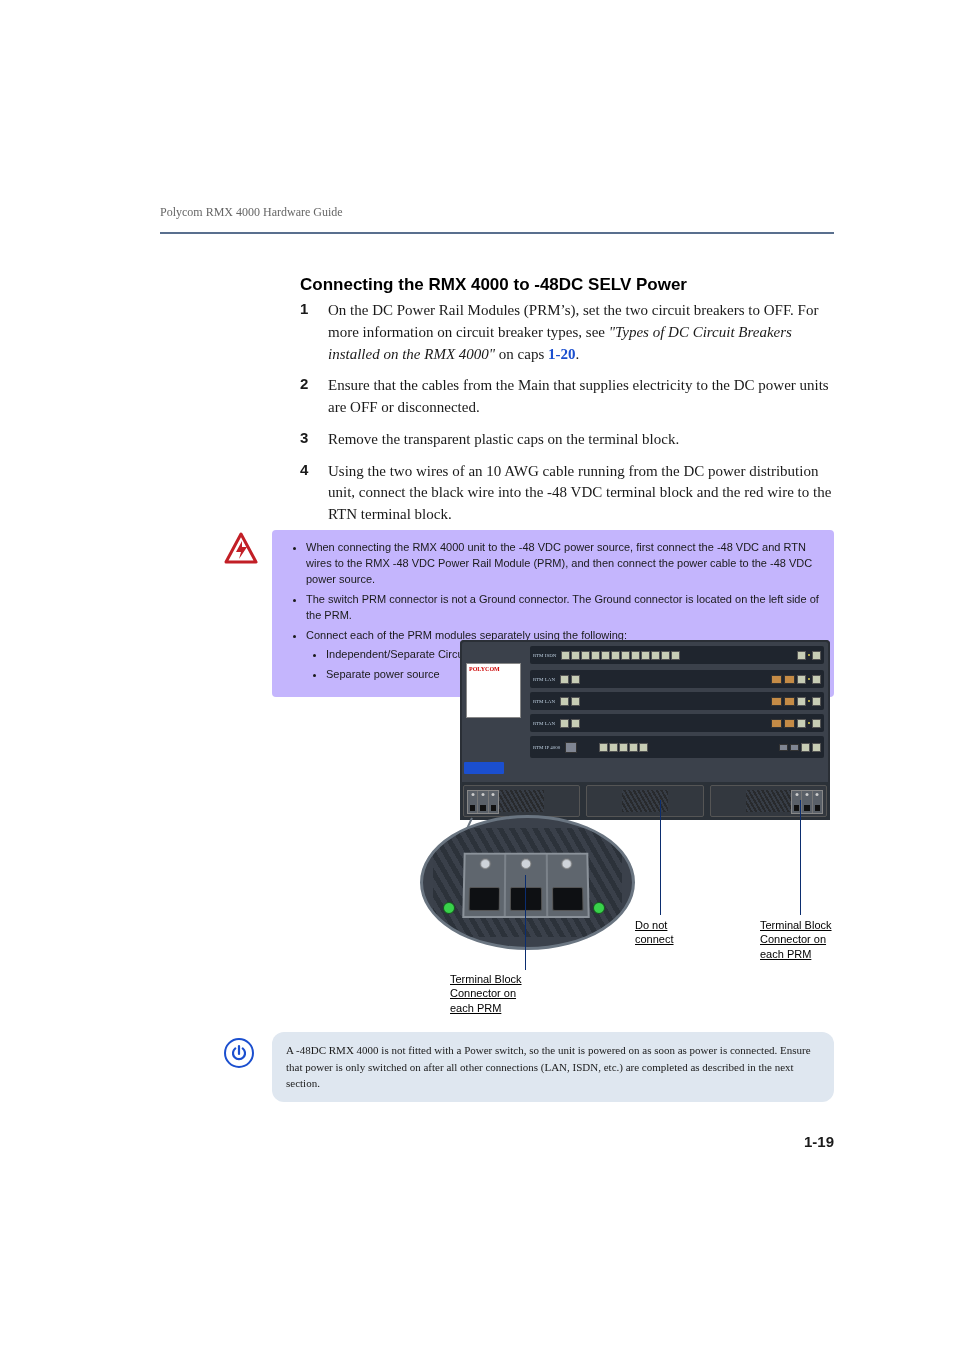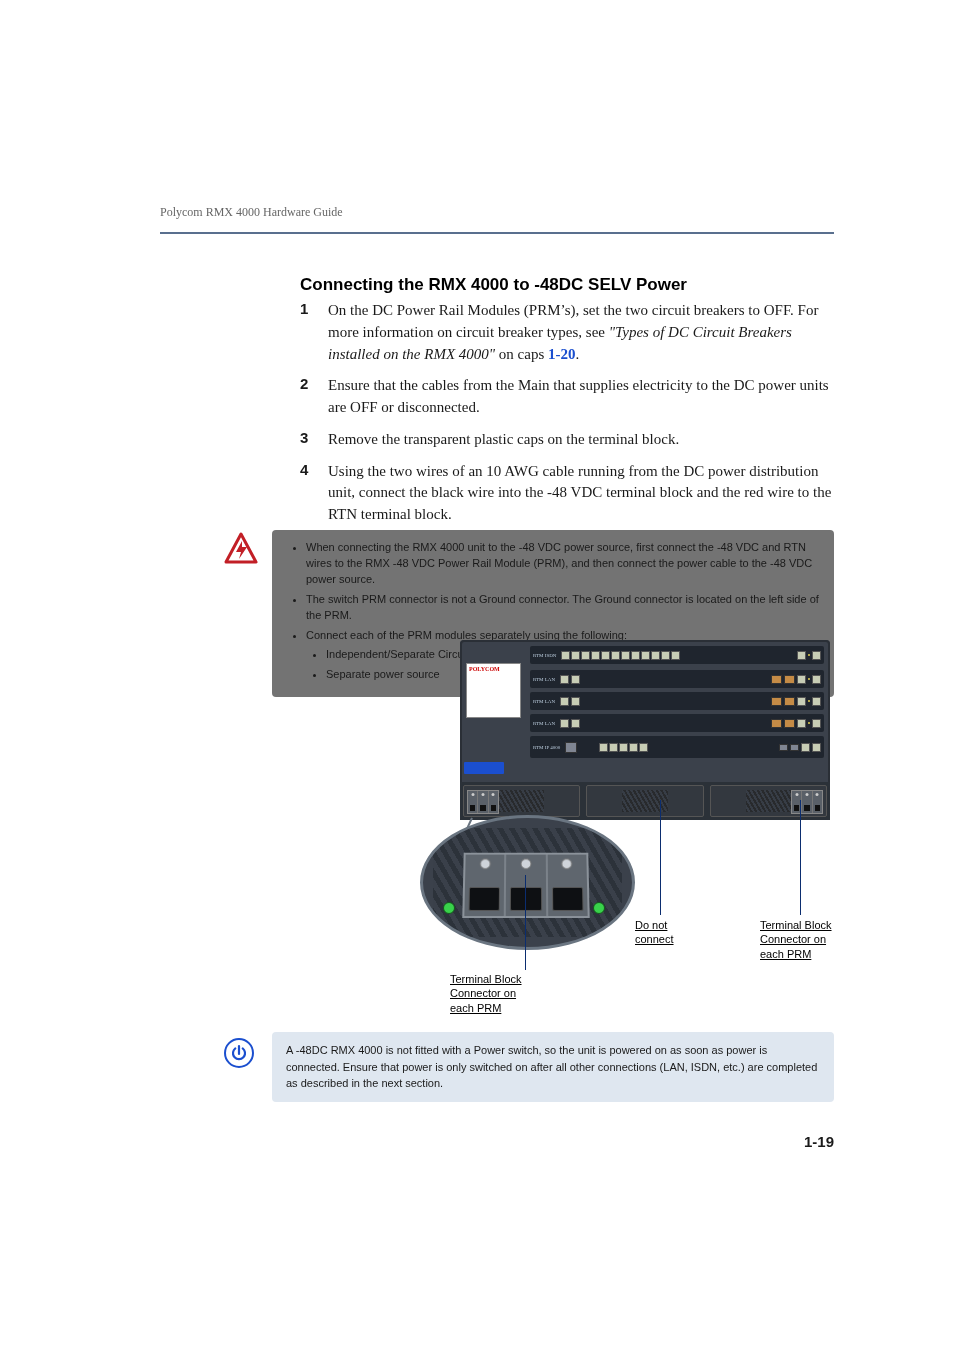--- a/index.html
+++ b/index.html
@@ -64,21 +64,21 @@
     line-height: 1.45;
   }
   .italic { font-style: italic; }
   .link { color: #1b4fcf; font-weight: 700; }
   
   .warning-box {
     position: absolute;
     top: 530px;
     left: 272px;
     right: 120px;
-    background: #737373;
+    background: #c4b5fd;
     border-radius: 4px;
     padding: 10px 14px;
     font-family: "Segoe UI", "Helvetica Neue", Arial, sans-serif;
     font-size: 11px;
     line-height: 1.45;
   }
   .warning-icon {
     position: absolute;
     left: -48px;
     top: 2px;
@@ -227,23 +227,23 @@
     white-space: pre-line;
     text-decoration: underline;
   }
 
   .note-box {
     position: absolute;
     left: 272px;
     right: 120px;
     top: 1032px;
     background: #dfe7f0;
-    border-radius: 4px;
+    border-radius: 12px;
     padding: 10px 14px;
-    font-family: Liberation Sans, sans-serif;
+    font-family: Liberation Serif, serif;
     font-size: 11px;
     line-height: 1.5;
   }
   .note-icon {
     position: absolute;
     left: -48px; top: 6px;
     width: 26px; height: 26px;
     border: 2.5px solid #1b4fcf;
     border-radius: 50%;
     display:flex; align-items:center; justify-content:center;

